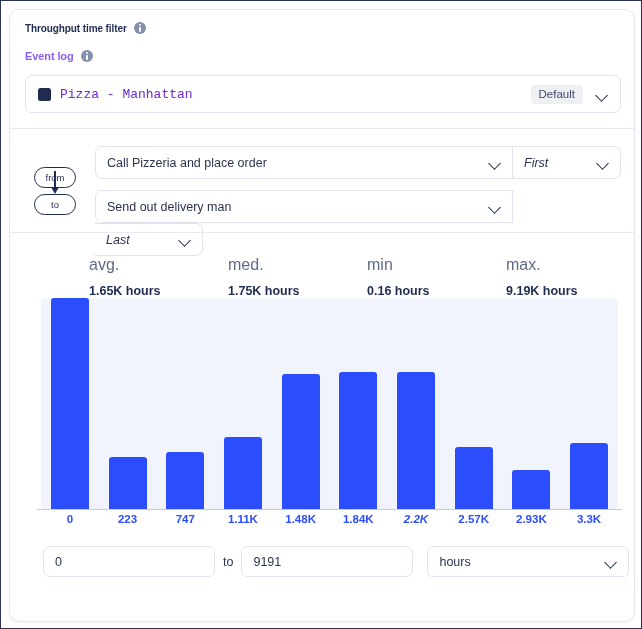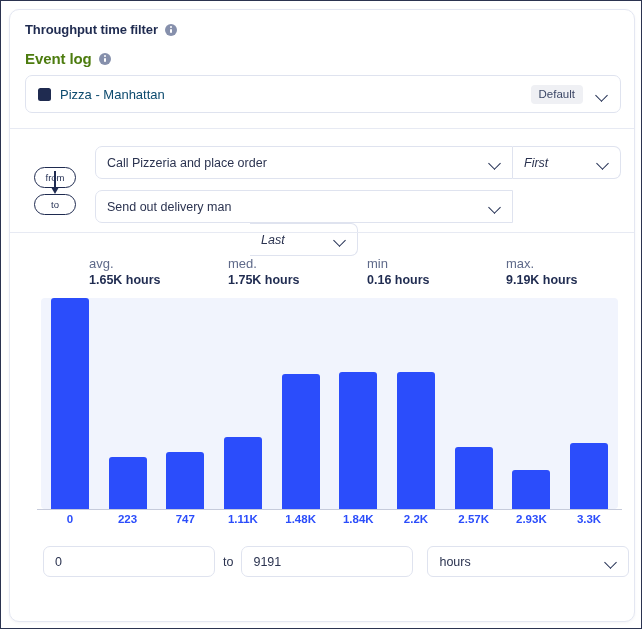--- a/index.html
+++ b/index.html
@@ -37,21 +37,21 @@
   
   .hdr {
     position: absolute;
     left: 15px;
     top: 12px;
     display: flex;
     align-items: center;
     gap: 7px;
   }
   .hdr-title {
-    font-size: 13px;
+    font-size: 10px;
     font-weight: bold;
     color: #1f2b50;
     letter-spacing: -0.1px;
   }
 
   .info-icon {
     width: 12px;
     height: 12px;
     border-radius: 50%;
     background: #8690ac;
@@ -81,23 +81,23 @@
 
   .sublabel-row {
     position: absolute;
     left: 15px;
     top: 40px;
     display: flex;
     align-items: center;
     gap: 7px;
   }
   .sublabel {
-    font-size: 15px;
+    font-size: 11px;
     font-weight: bold;
-    color: #4d7c0f;
+    color: #8b5cf6;
     letter-spacing: -0.1px;
   }
 
   
   .eventlog-select {
     position: absolute;
     left: 15px;
     top: 65px;
     width: 596px;
     height: 38px;
@@ -111,22 +111,23 @@
   .log-swatch {
     width: 13px;
     height: 13px;
     background: #1f2b50;
     border-radius: 2.5px;
     flex: none;
     margin-right: 9px;
   }
   .log-name {
     font-size: 13px;
-    color: #0c4a6e;
+    color: #6d28d9;
     flex: 1;
+    font-family: Liberation Mono, monospace;
   }
   .badge-default {
     font-size: 11.5px;
     color: #3c4766;
     background: #eff0f4;
     border-radius: 4px;
     padding: 3.5px 8px;
     margin-right: 12px;
   }
 
@@ -196,21 +197,21 @@
   .arrow-head {
     position: absolute;
     left: 25.5px;
     top: 44px;
     width: 0; height: 0;
     border-left: 4.6px solid transparent;
     border-right: 4.6px solid transparent;
     border-top: 7px solid #1f2b50;
   }
 
-  .row-sel { position: absolute; left: 70px; display: flex; align-items: center; }
+  .row-sel { position: absolute; left: 70px; display: flex; }
   .row-sel.r1 { top: 3px; }
   .row-sel.r2 { top: 47px; flex-direction: column; }
 
   .sel-main {
     width: 418px;
     height: 33px;
     background: #ffffff;
     border: 1px solid #dfe3ef;
     border-radius: 7px 0 0 7px;
     display: flex;
@@ -240,23 +241,23 @@
 
   
   .stats {
     position: absolute;
     left: 79px;
     top: 246px;
     display: flex;
   }
   .stat { width: 139px; }
   .stat-label {
-    font-size: 13px;
+    font-size: 16px;
     color: #5f6a8a;
-    margin-bottom: 2px;
+    margin-bottom: 10px;
   }
   .stat-value {
     font-size: 12.5px;
     font-weight: bold;
     color: #1f2b50;
   }
 
   
   .chart-area {
     position: absolute;
@@ -463,21 +464,21 @@
         </div>
     </div>
     <div class="axis-line"></div>
     <div class="ticks" id="ticks">
         <div class="tick" style="color: rgb(43, 77, 251);">0</div>
         <div class="tick" style="color: rgb(43, 77, 251);">223</div>
         <div class="tick" style="color: rgb(43, 77, 251);">747</div>
         <div class="tick" style="color: rgb(43, 77, 251);">1.11K</div>
         <div class="tick" style="color: rgb(43, 77, 251);">1.48K</div>
         <div class="tick" style="color: rgb(43, 77, 251);">1.84K</div>
-        <div class="tick" style="color: rgb(43, 77, 251);">2.2K</div>
+        <div class="tick" style="color: rgb(43, 77, 251); font-style: italic;">2.2K</div>
         <div class="tick" style="color: rgb(43, 77, 251);">2.57K</div>
         <div class="tick" style="color: rgb(43, 77, 251);">2.93K</div>
         <div class="tick" style="color: rgb(43, 77, 251);">3.3K</div>
       </div>
 
     <div class="bottom-row">
       <input class="num-input" type="text" value="0" style="">
       <span class="to-word">to</span>
       <input class="num-input" type="text" value="9191" style="">
       <div class="unit-select">

